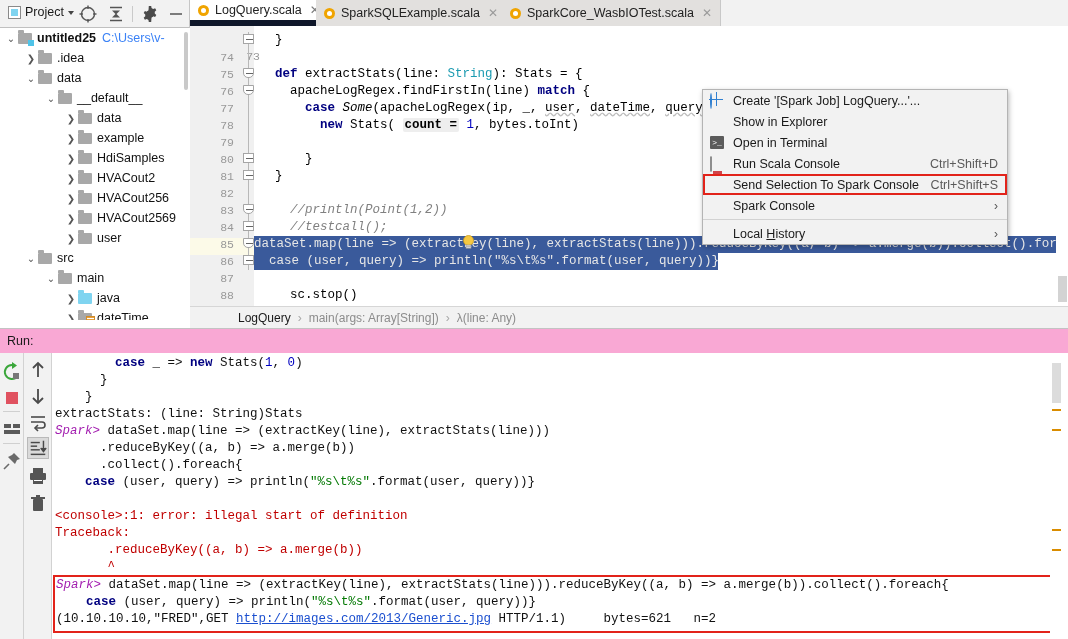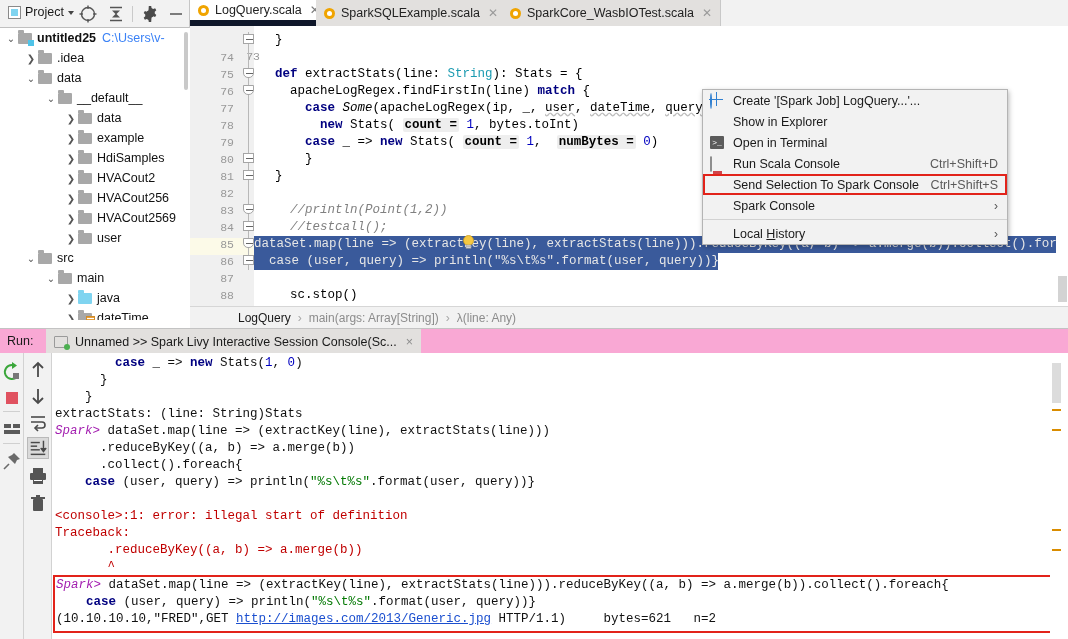--- a/index.html
+++ b/index.html
@@ -365,21 +365,20 @@
         </div>
     </div>
 
     <div class="code">
       <div class="cl" style="top:6px;">  }</div>
 
       <div class="cl" style="top:40px;"><span class="kw">  def </span><span>extractStats(line: </span><span class="ty">String</span><span>): Stats = {</span></div>
       <div class="cl" style="top:57px;"><span>    apacheLogRegex.findFirstIn(line) </span><span class="kw">match</span><span> {</span></div>
       <div class="cl" style="top:74px;"><span class="kw">      case </span><span class="ital">Some</span><span>(apacheLogRegex(ip, _, </span><span class="squig">user</span><span>, </span><span class="squig">dateTime</span><span>, </span><span class="squig">query</span><span>, s</span></div>
       <div class="cl" style="top:91px;"><span>        </span><span class="kw">new </span><span>Stats( </span><span class="hint">count =</span><span> </span><span class="num">1</span><span>, bytes.toInt)</span></div>
-      <div class="cl" style="top:108px;"><span class="kw">      case </span><span>_ =&gt; </span><span class="kw">new </span><span>Stats( </span><span class="hint">count =</span><span> </span><span class="num">1</span><span>,  </span><span class="hint">numBytes =</span><span> </span><span class="num">0</span><span>)</span></div>
       <div class="cl" style="top:125px;">      }</div>
       <div class="cl" style="top:142px;">  }</div>
 
       <div class="cl cm" style="top:176px;">    //println(Point(1,2))</div>
       <div class="cl cm" style="top:193px;">    //testcall();</div>
 
       <div class="selrow" style="top:210px;width:814px;">
         <span class="cl t" style="top:0;left:0;">dataSet.map(line =&gt; (extractKey(line), extractStats(line))).reduceByKey((a, b) =&gt; a.merge(b)).collect().foreach{</span>
       </div>
       <div class="selrow" style="top:227px;width:464px;">
@@ -439,25 +438,20 @@
   <div class="crumbbar">
     <span class="cb1">LogQuery</span>
     <span class="cbsep">›</span>
     <span class="cb">main(args: Array[String])</span>
     <span class="cbsep">›</span>
     <span class="cb">λ(line: Any)</span>
   </div>
 
   <div class="runbar">
     <span class="runlbl">Run:</span>
-    <div class="runtab">
-      <span class="ric"></span>
-      <span>Unnamed &gt;&gt; Spark Livy Interactive Session Console(Sc...</span>
-      <span class="xc">×</span>
-    </div>
   </div>
 
   <div class="lefttools">
     <div class="lt-ic" style="left:1px;top:8px;">
       <svg width="22" height="22" viewBox="0 0 22 22">
           <path d="M11 4a7 7 0 105.5 11.2" fill="none" stroke="#3aa63a" stroke-width="2"></path>
           <polygon points="11,1 16,4.5 11,8" fill="#3aa63a"></polygon>
           <rect x="12" y="12" width="6" height="6" fill="#777"></rect>
         </svg>
     </div>

